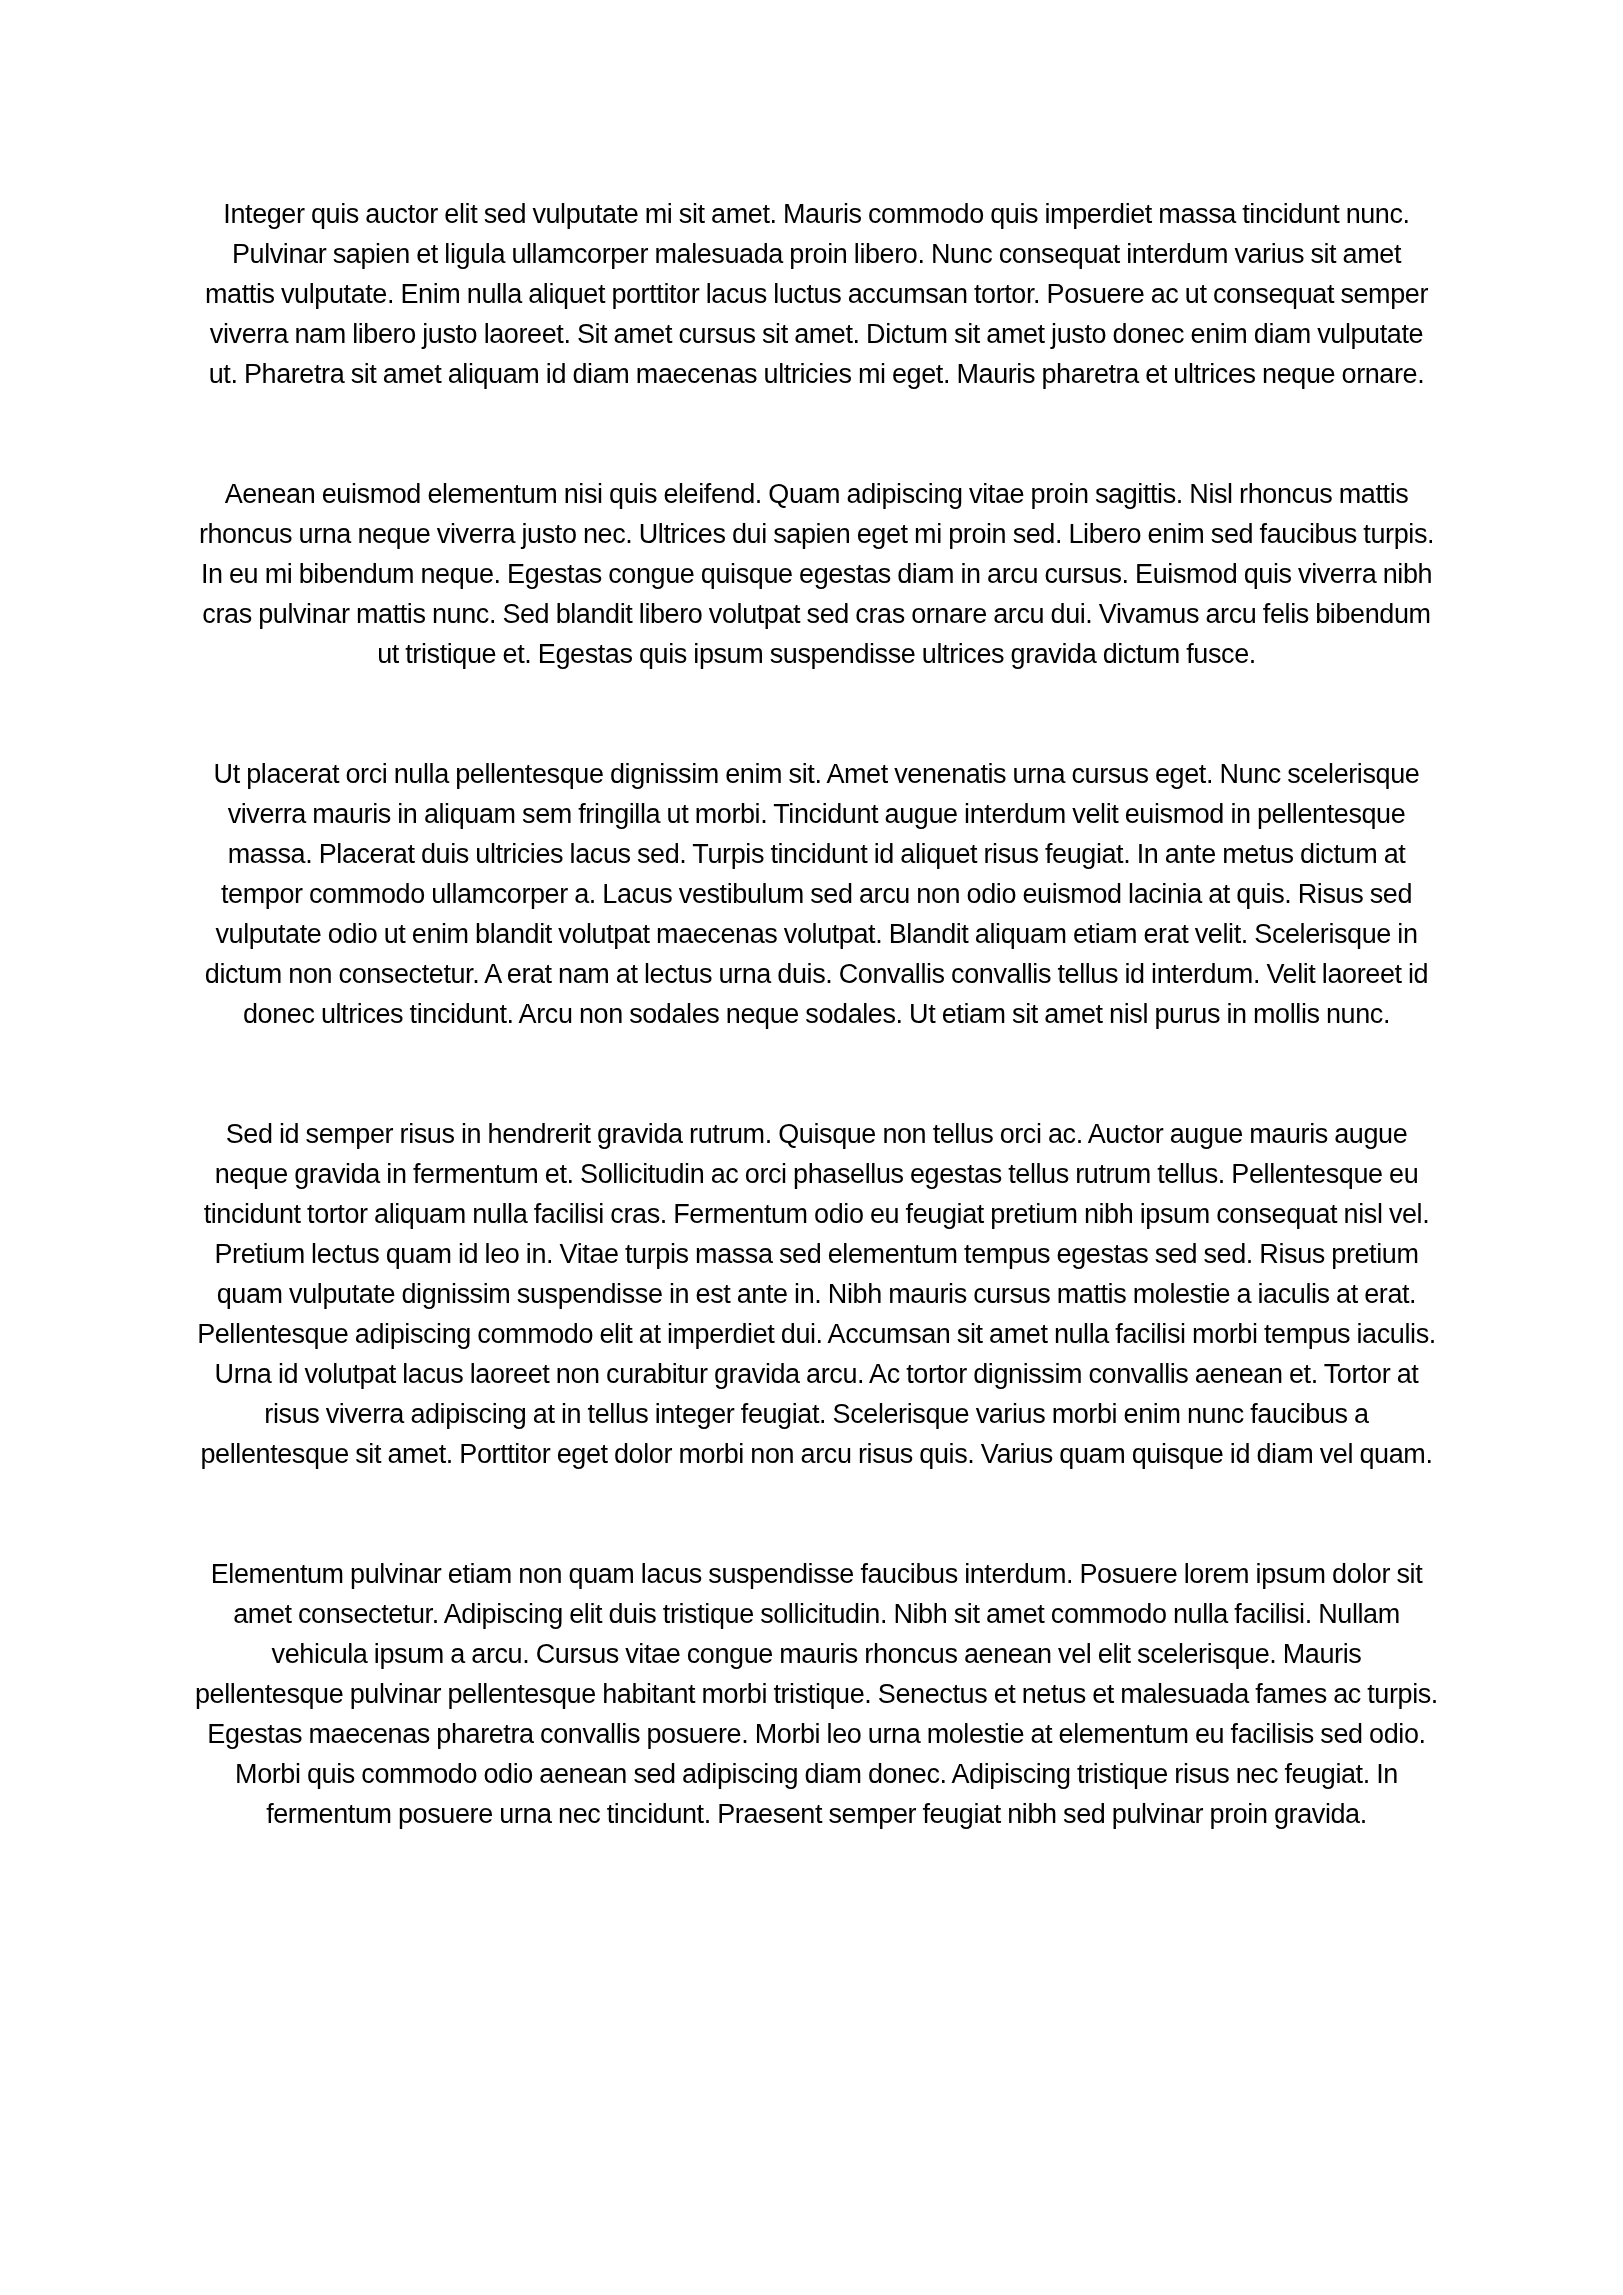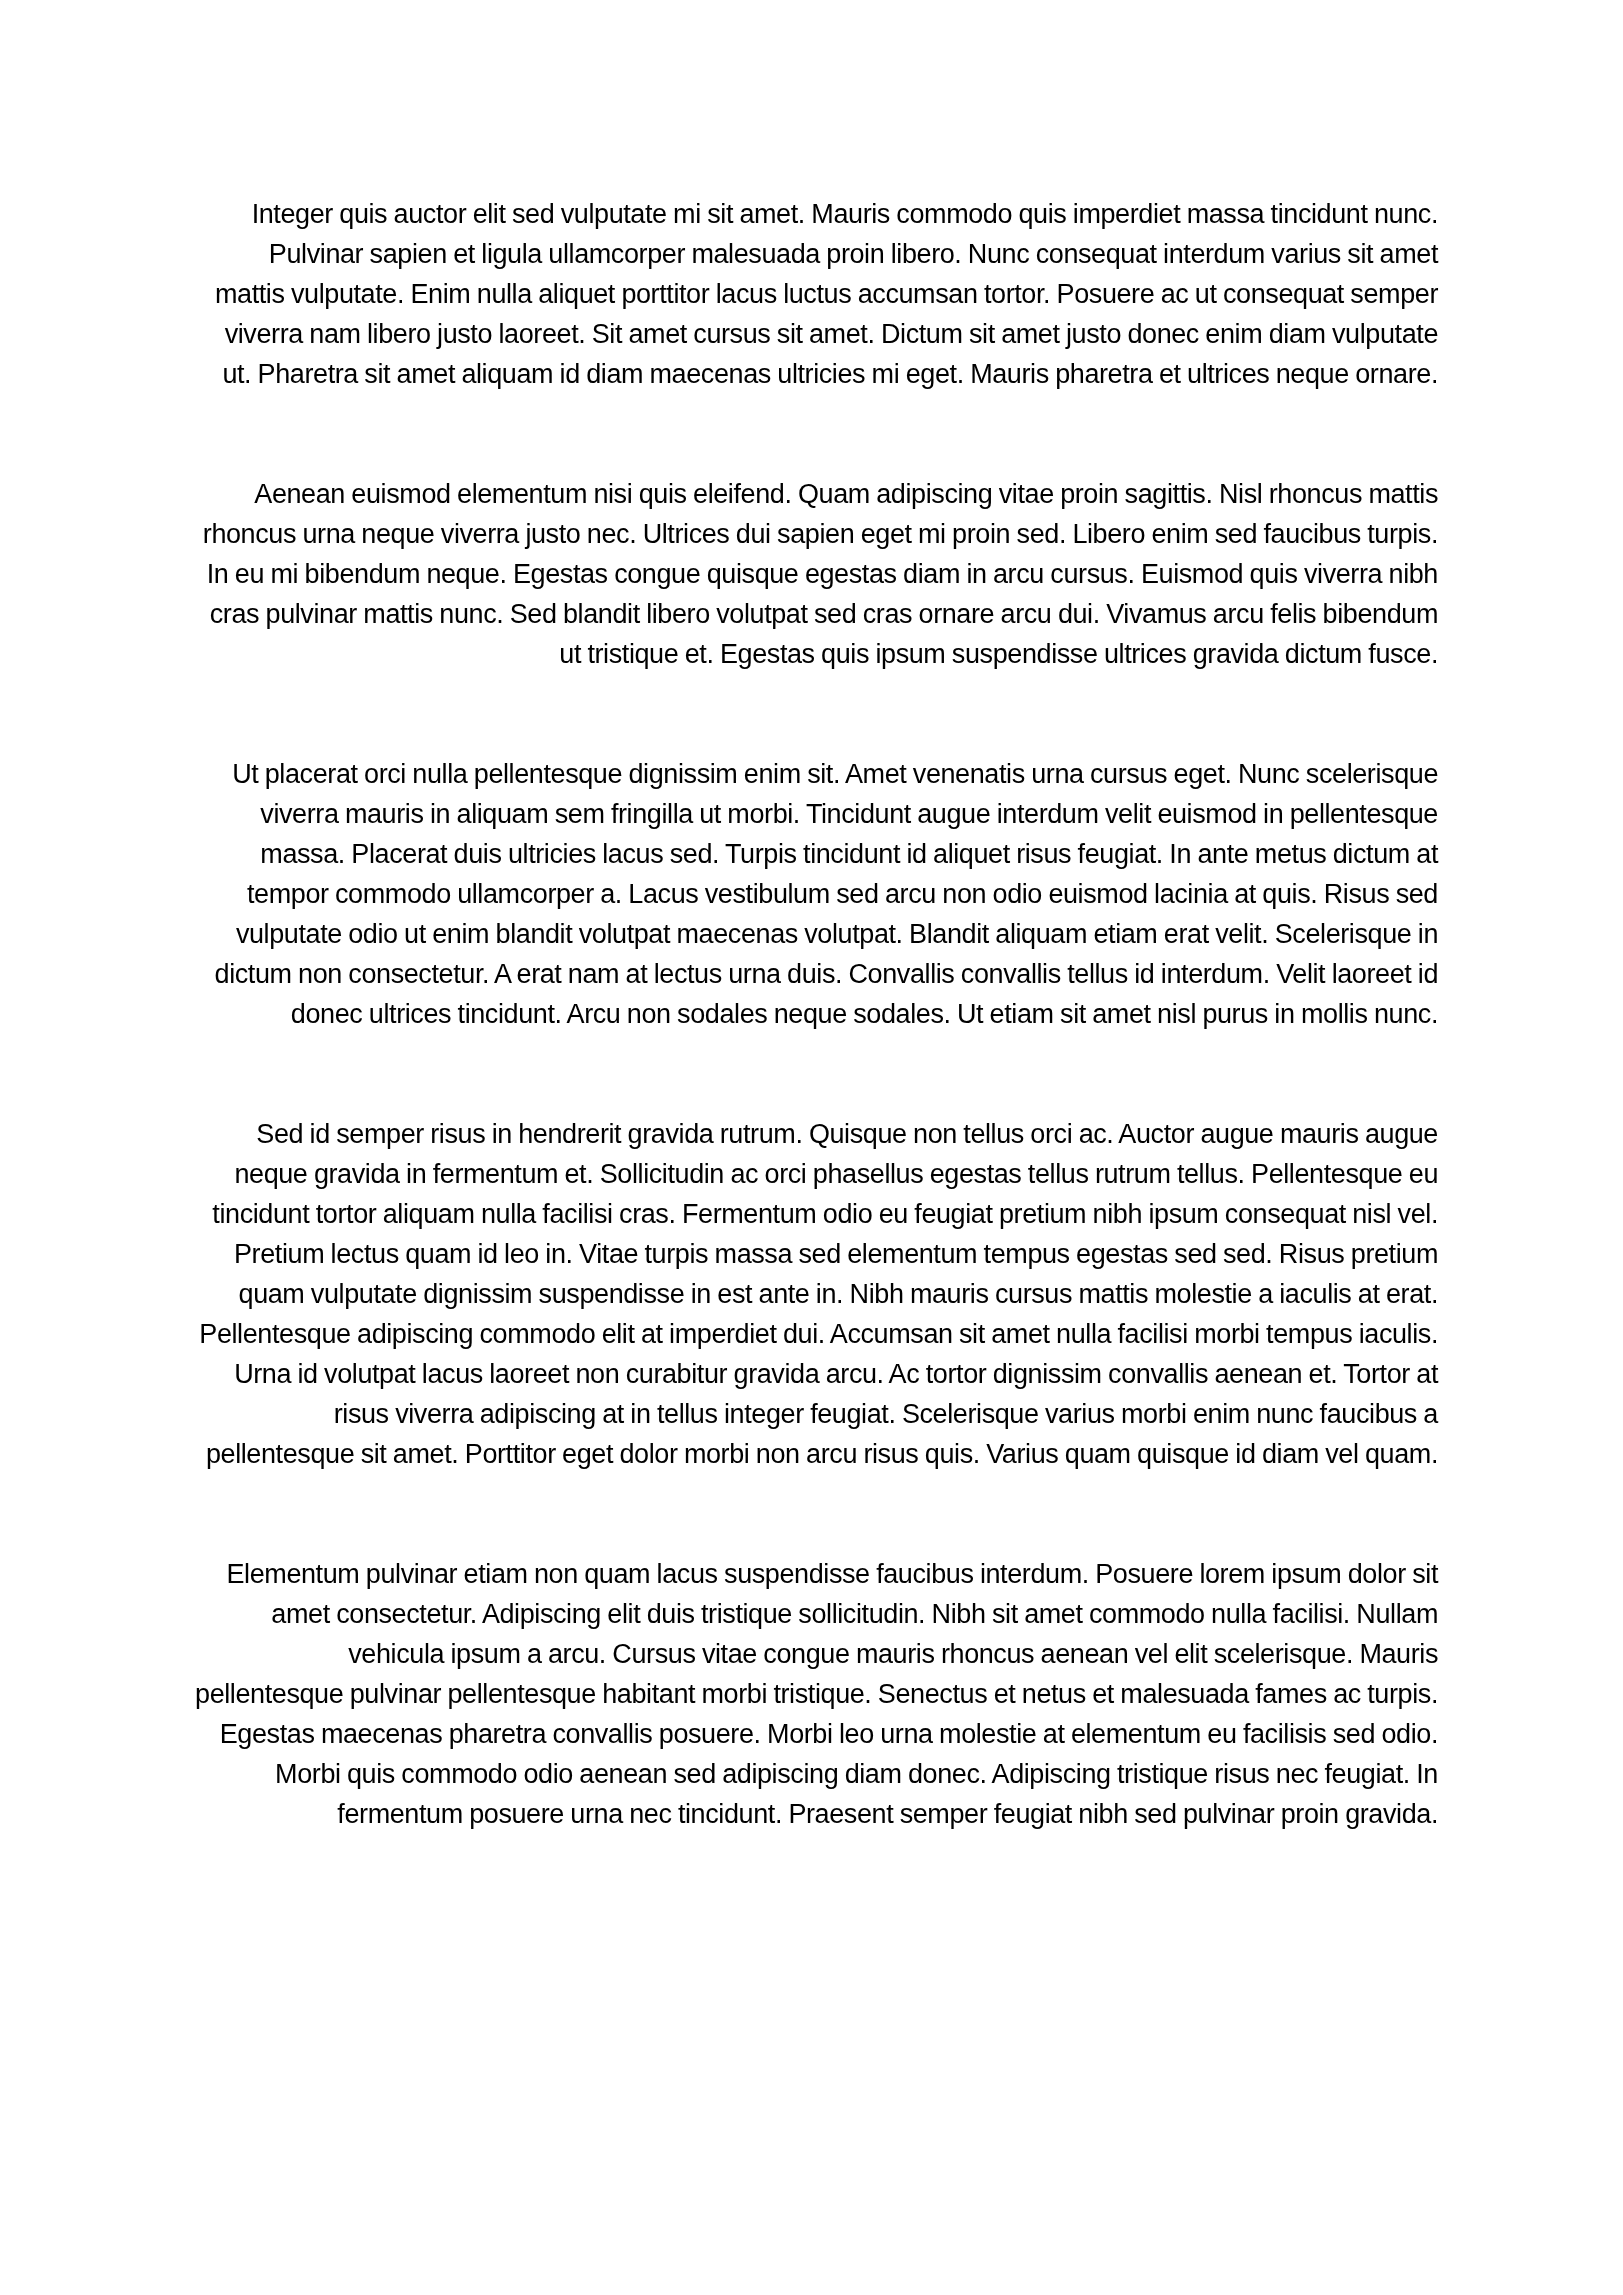--- a/index.html
+++ b/index.html
@@ -29,21 +29,21 @@
       font-family: "Liberation Sans", sans-serif;
       font-size: 27px;
       line-height: 40px;
       color: #000000;
       letter-spacing: -0.4px;
       word-spacing: -0.7px;
     }
     .para {
       margin: 0 0 80px 0;
       padding: 0;
-      text-align: right;
+      text-align: center;
     }
     .para:last-child {
       margin-bottom: 7px;
     }
   </style>
 </head>
 <body>
 
 <div class="page">
   <div class="content">

